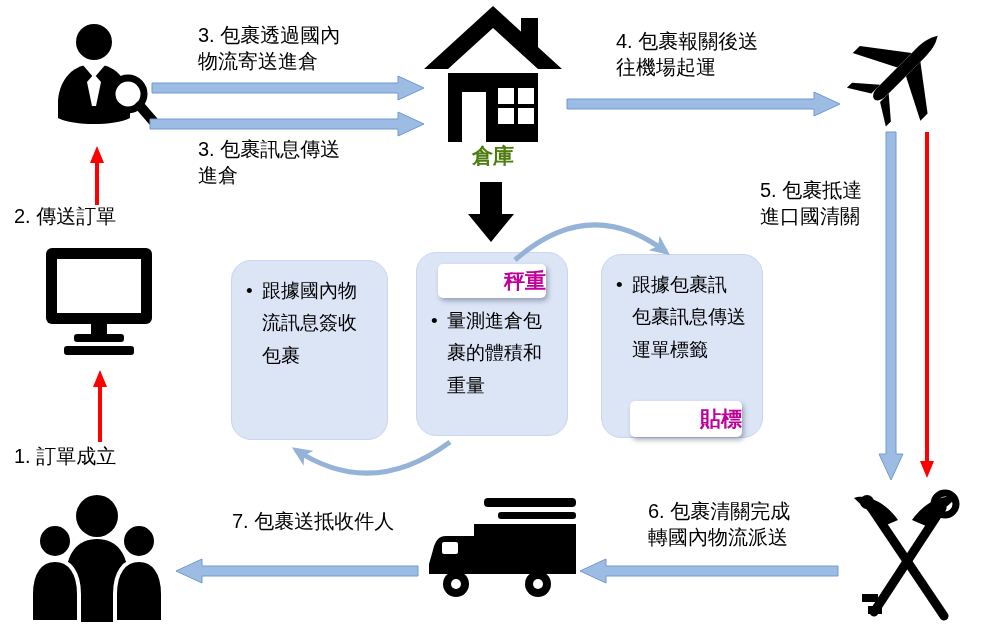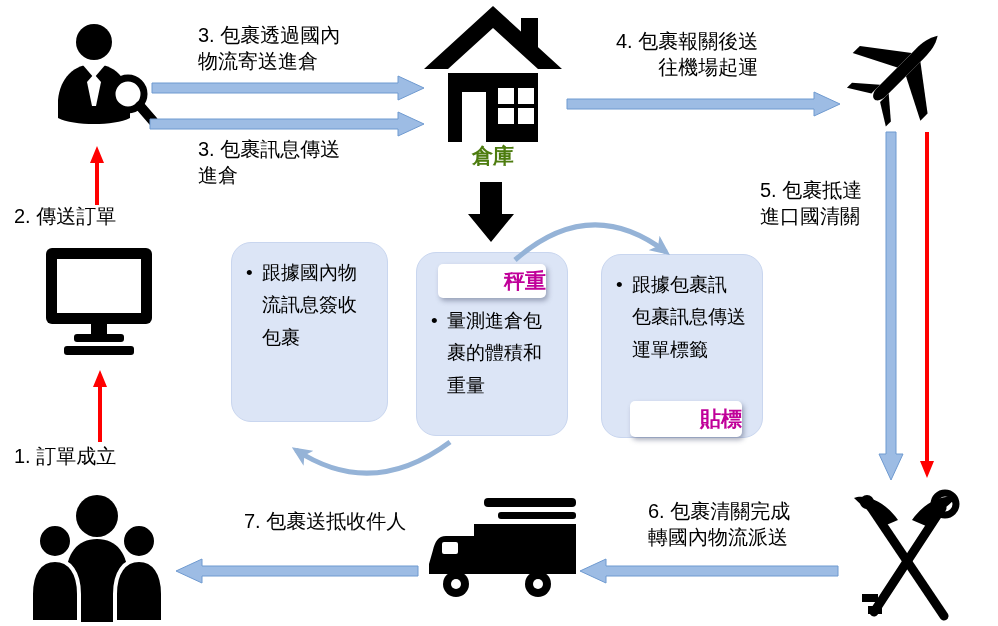--- a/index.html
+++ b/index.html
@@ -61,32 +61,32 @@
     <polygon points="480,182 480,214 468,214 491,242 514,214 502,214 502,182" fill="#000000"></polygon>
 
     <path d="M515,260 Q590,194 666,252" stroke="#95B3D7" stroke-width="5" fill="none" marker-end="url(#curveArrow)"></path>
     <path d="M450,442 Q372,500 296,450" stroke="#95B3D7" stroke-width="5" fill="none" marker-end="url(#curveArrow)"></path>
   </svg>
 
   <div class="label" style="left:198px; top:22px;">3. 包裹透過國內
 物流寄送進倉</div>
   <div class="label" style="left:198px; top:136px;">3. 包裹訊息傳送
 進倉</div>
-  <div class="label" style="left:616px; top:28px;text-align:right;">4. 包裹報關後送
+  <div class="label" style="left:616px; top:28px;">4. 包裹報關後送
 往機場起運</div>
   <div class="label" style="left:760px; top:150px;margin-top:27px;">5. 包裹抵達
 進口國清關</div>
   <div class="label" style="left:14px;  top:203px;">2. 傳送訂單</div>
   <div class="label" style="left:14px;  top:443px;">1. 訂單成立</div>
   <div class="label" style="left:648px; top:490px;margin-top:8px;">6. 包裹清關完成
 轉國內物流派送</div>
-  <div class="label" style="left:244px; top:508px;text-align:right;">7. 包裹送抵收件人</div>
+  <div class="label" style="left:232px; top:508px;text-align:right;">7. 包裹送抵收件人</div>
   <div class="warehouse-label">倉庫</div>
 
-  <div class="process-box" style="left:231px; top:242px; width:155px; height:178px;">
+  <div class="process-box" style="left:231px; top:260px; width:155px; height:178px;">
     <div class="box-text" style="margin-top:14px;">跟據國內物
 流訊息簽收
 包裹</div>
   </div>
 
   <div class="process-box" style="left:416px; top:252px; width:150px; height:182px;">
     <div class="tag" style="left:21px; top:11px; width:108px; height:34px; line-height:34px;">秤重</div>
     <div class="box-text" style="margin-top:52px;">量測進倉包
 裹的體積和
 重量</div>

